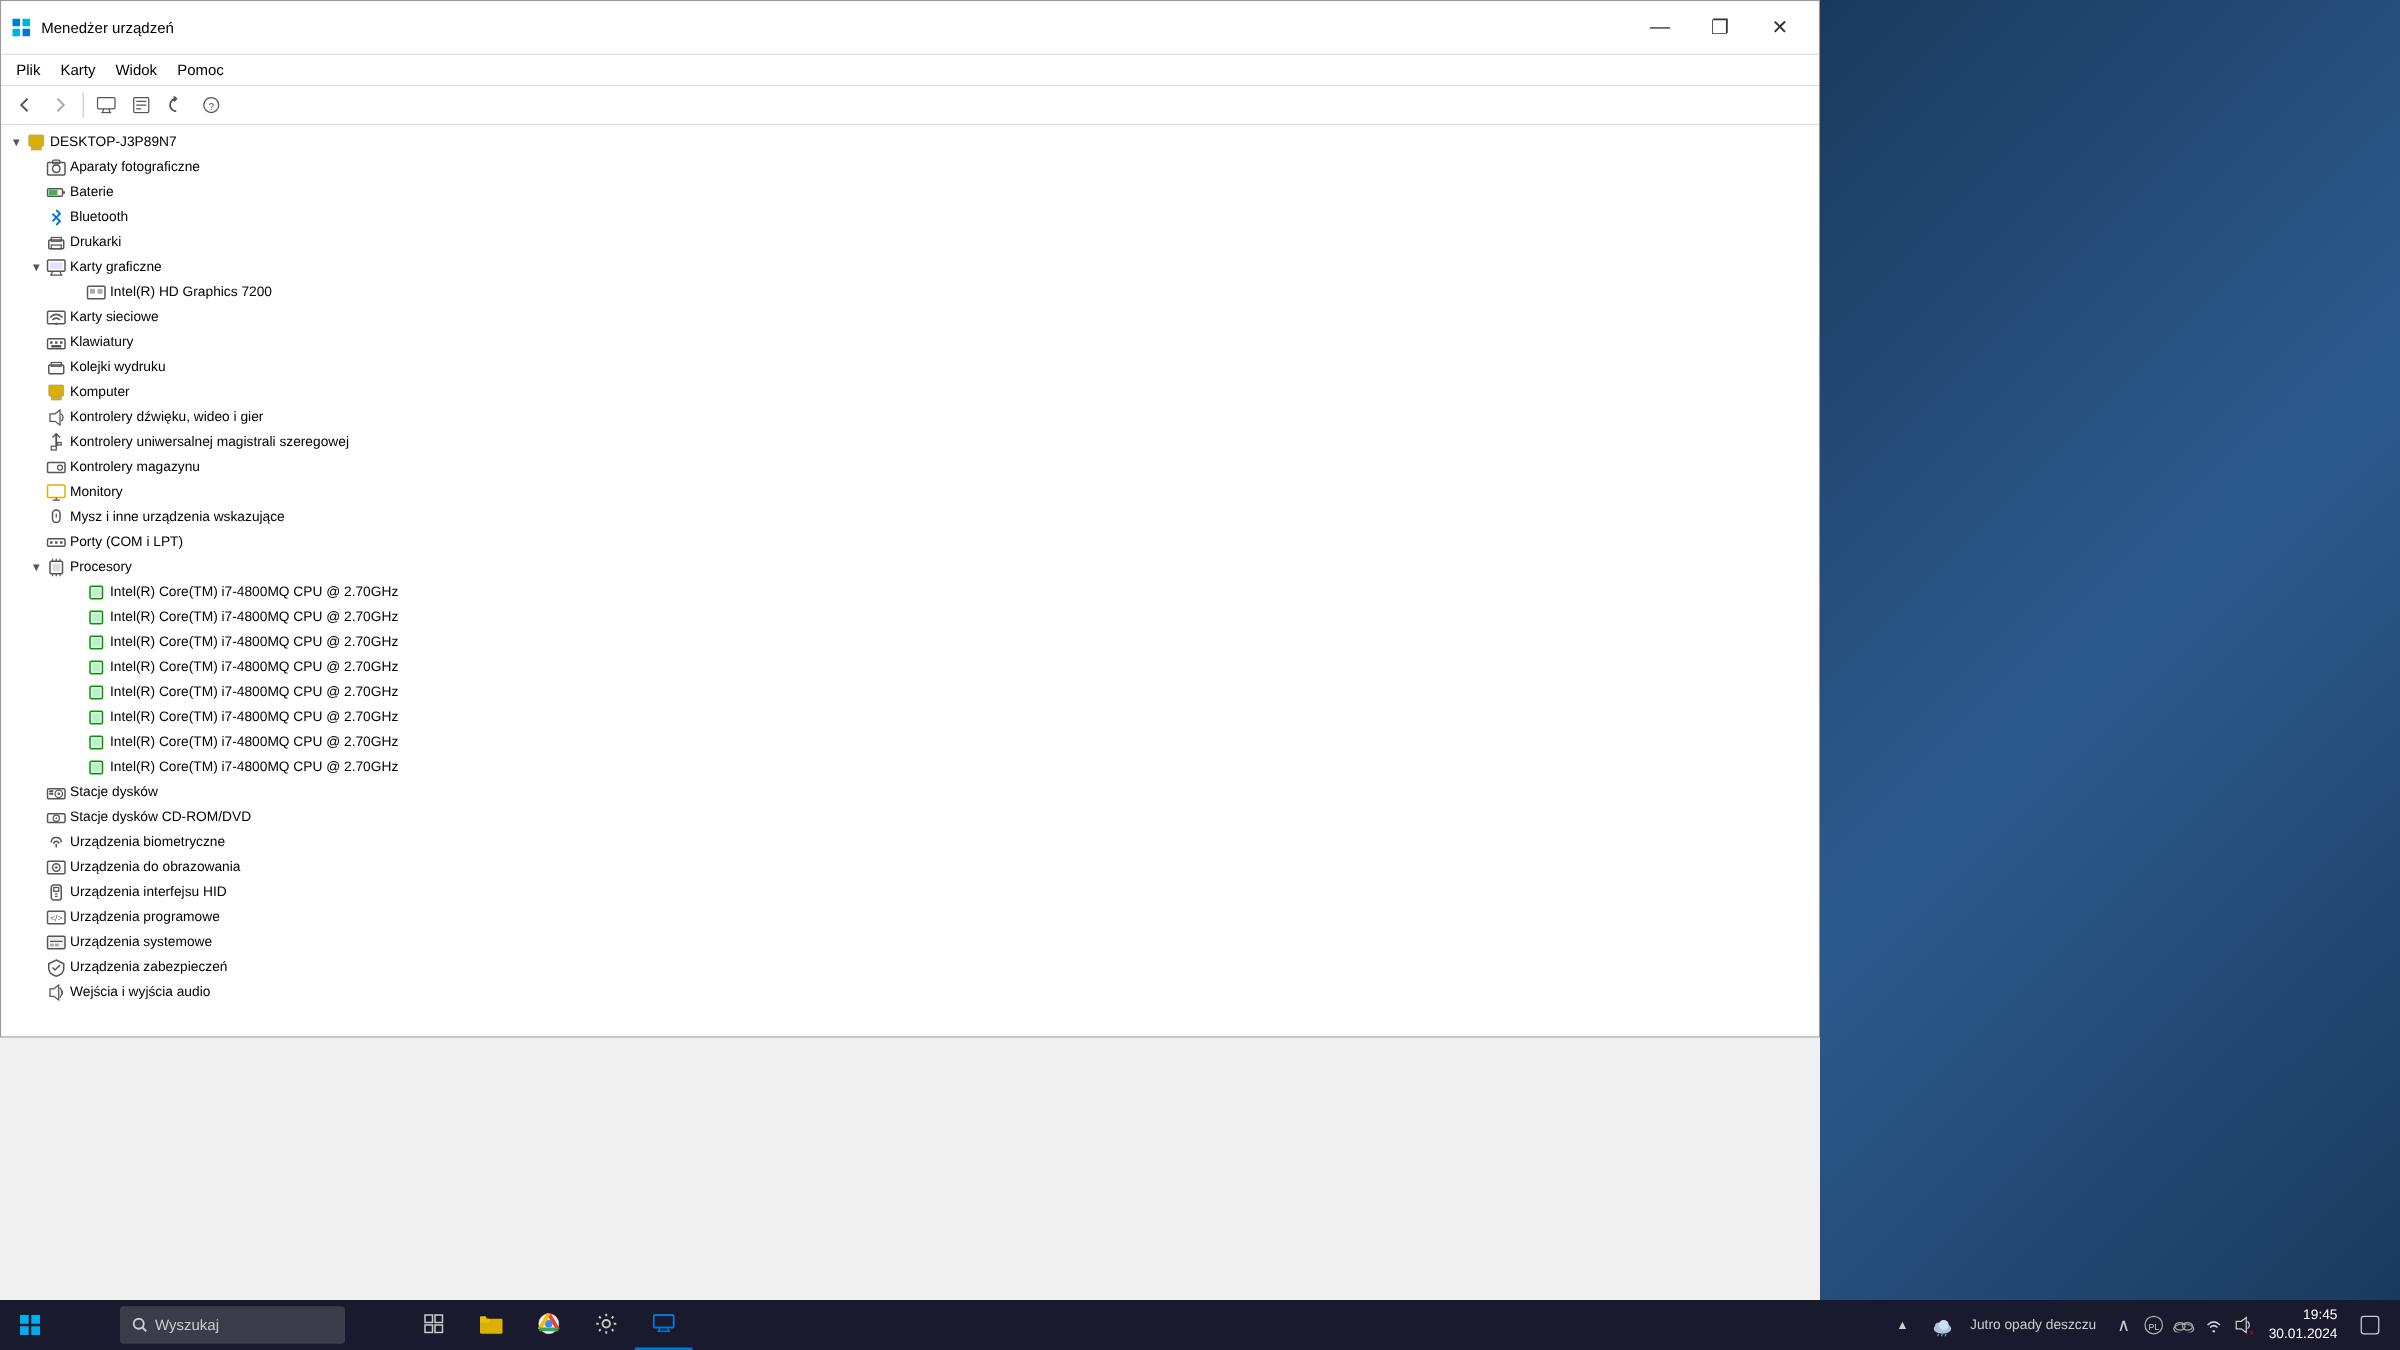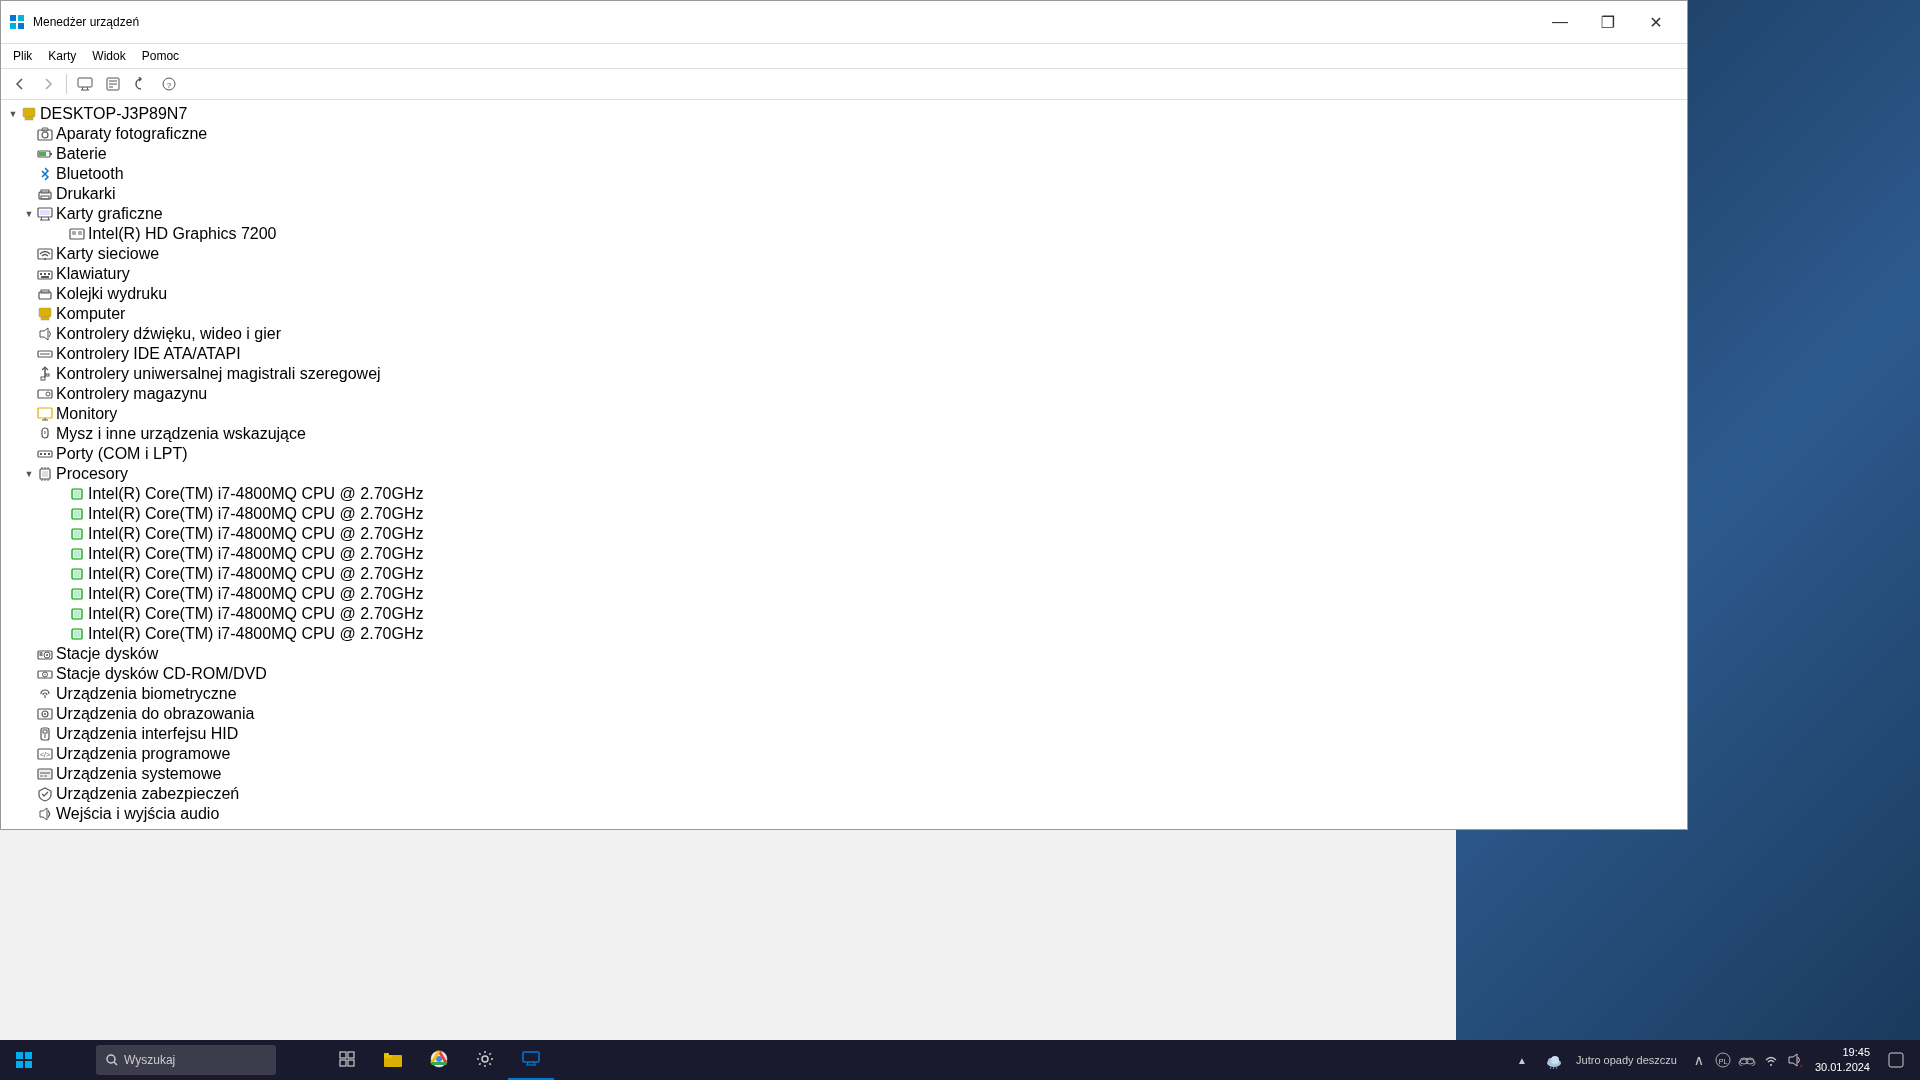--- a/index.html
+++ b/index.html
@@ -1,19 +1,19 @@
 <!DOCTYPE html>
 <html><head>
   <meta charset="utf-8">
   <style>
     * { margin: 0; padding: 0; box-sizing: border-box; }
     body { font-family: 'Segoe UI', Tahoma, sans-serif; font-size: 12px; background: #f0f0f0; width: 1920px; height: 1080px; overflow: hidden; }
 
     
-    .window { width: 1688px; height: 830px; background: #fff; border: 1px solid #999; position: absolute; top: 0; left: 0; display: flex; flex-direction: column; }
+    .window { width: 1456px; height: 830px; background: #fff; border: 1px solid #999; position: absolute; top: 0; left: 0; display: flex; flex-direction: column; }
     .title-bar { background: #fff; padding: 6px 8px; display: flex; align-items: center; justify-content: space-between; border-bottom: 1px solid #ddd; }
     .title-bar-left { display: flex; align-items: center; gap: 8px; font-size: 12px; }
     .title-bar-icon { width: 16px; height: 16px; }
     .window-controls { display: flex; gap: 2px; }
     .win-btn { width: 46px; height: 30px; border: none; background: transparent; cursor: pointer; font-size: 16px; display: flex; align-items: center; justify-content: center; color: #333; }
 
     
     .menu-bar { display: flex; gap: 0; padding: 2px 4px; border-bottom: 1px solid #ddd; background: #fff; }
     .menu-item { padding: 3px 8px; cursor: pointer; font-size: 12px; }
 
@@ -21,21 +21,21 @@
     .toolbar { display: flex; align-items: center; gap: 2px; padding: 3px 6px; border-bottom: 1px solid #ddd; background: #fff; }
     .tb-btn { width: 26px; height: 24px; border: 1px solid transparent; background: transparent; cursor: pointer; display: flex; align-items: center; justify-content: center; border-radius: 2px; }
     .tb-sep { width: 1px; height: 20px; background: #ccc; margin: 0 3px; }
 
     
     .tree-content { flex: 1; overflow-y: auto; overflow-x: hidden; padding: 4px 0; background: #fff; }
     .tree-item { display: flex; align-items: center; height: 20px; cursor: pointer; user-select: none; white-space: nowrap; padding-right: 8px; }
     .indent { display: inline-block; }
     .expand-icon { width: 16px; height: 16px; display: inline-flex; align-items: center; justify-content: center; font-size: 9px; color: #555; flex-shrink: 0; }
     .node-icon { width: 16px; height: 16px; display: inline-flex; align-items: center; justify-content: center; margin-right: 3px; flex-shrink: 0; }
-    .item-label { font-size: 16px; color: #000; }
+    .item-label { font-size: 11px; color: #000; }
 
     
     .taskbar { position: absolute; bottom: 0; left: 0; width: 1920px; height: 40px; background: #1a1a2e; display: flex; align-items: center; justify-content: space-between; padding: 0 0; z-index: 100; }
     .taskbar-left { display: flex; align-items: center; height: 100%; gap: 44px; }
     .start-btn { width: 48px; height: 40px; display: flex; align-items: center; justify-content: center; cursor: pointer; }
     .search-bar { display: flex; align-items: center; background: rgba(255,255,255,0.15); border-radius: 3px; height: 30px; padding: 0 10px; gap: 6px; min-width: 180px; cursor: pointer; margin: 0 4px; }
     .search-bar span { color: #ccc; font-size: 12px; }
     .taskbar-apps { display: flex; align-items: center; height: 100%; }
     .taskbar-app { width: 46px; height: 40px; display: flex; align-items: center; justify-content: center; cursor: pointer; border-bottom: 2px solid transparent; }
     .taskbar-app.active { border-bottom: 2px solid #0078d4; }
@@ -291,33 +291,20 @@
         </span>
       <span class="item-label">Kontrolery dźwięku, wideo i gier</span>
     </div>
       <div class="tree-item">
       <span class="indent" style="width:20px"></span>
       <span class="expand-icon">
           <span style="width:16px;display:inline-block"></span>
         </span>
       <span class="node-icon">
           <svg width="16" height="16" viewBox="0 0 16 16">
-            <rect x="1" y="5" width="14" height="6" rx="1" fill="none" stroke="#555" stroke-width="1.2"></rect>
-            <line x1="3" y1="8" x2="13" y2="8" stroke="#555" stroke-width="1"></line>
-          </svg>
-        </span>
-      <span class="item-label">Kontrolery IDE ATA/ATAPI</span>
-    </div>
-      <div class="tree-item">
-      <span class="indent" style="width:20px"></span>
-      <span class="expand-icon">
-          <span style="width:16px;display:inline-block"></span>
-        </span>
-      <span class="node-icon">
-          <svg width="16" height="16" viewBox="0 0 16 16">
             <line x1="8" y1="1" x2="8" y2="11" stroke="#555" stroke-width="1.5"></line>
             <polyline points="5,4 8,1 11,4" fill="none" stroke="#555" stroke-width="1.2"></polyline>
             <rect x="4" y="11" width="4" height="3" fill="none" stroke="#555" stroke-width="1"></rect>
             <rect x="9" y="8" width="3" height="2" fill="none" stroke="#555" stroke-width="1"></rect>
           </svg>
         </span>
       <span class="item-label">Kontrolery uniwersalnej magistrali szeregowej</span>
     </div>
       <div class="tree-item">
       <span class="indent" style="width:20px"></span>

